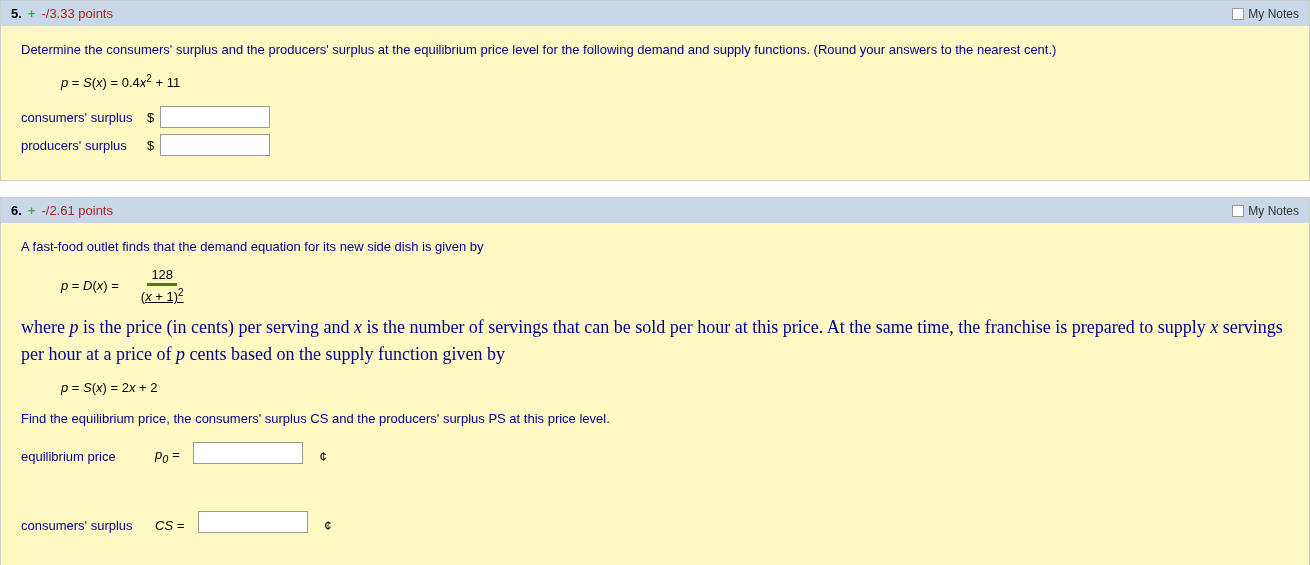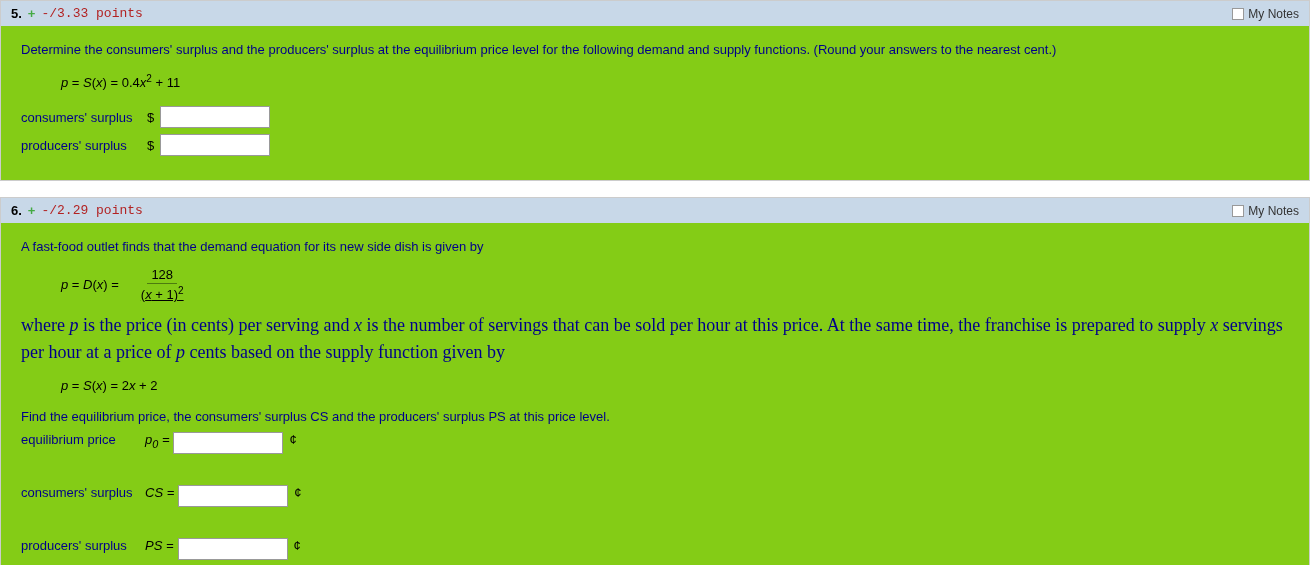--- a/index.html
+++ b/index.html
@@ -31,39 +31,38 @@
       font-size: 13px;
     }
     .points-icon {
       color: #4a4;
       font-weight: bold;
       font-size: 13px;
     }
     .points-text {
       color: #b22222;
       font-size: 13px;
-      font-family: Liberation Mono, monospace;
     }
     .my-notes {
       display: flex;
       align-items: center;
       gap: 4px;
       color: #333;
       font-size: 12px;
     }
     .my-notes-checkbox {
       width: 12px;
       height: 12px;
       border: 1px solid #999;
       background: #fff;
       display: inline-block;
     }
     .question-body {
       padding: 14px 20px 18px 20px;
-      background: #84cc16;
+      background: #fef9c3;
     }
     .question-text {
       color: #00008b;
       font-size: 13px;
       line-height: 1.5;
       margin-bottom: 10px;
     }
     .formula-block {
       margin: 8px 0 12px 40px;
       font-size: 13px;
@@ -117,21 +116,21 @@
       align-items: center;
       gap: 18px;
     }
     .fraction {
       display: inline-flex;
       flex-direction: column;
       align-items: center;
       vertical-align: middle;
     }
     .fraction-num {
-      border-bottom: 1px solid #4d7c0f;
+      border-bottom: 3px solid #4d7c0f;
       padding: 0 4px 1px 4px;
       text-align: center;
     }
     .fraction-den {
       padding: 1px 4px 0 4px;
       text-align: center;
       text-decoration: underline;
     }
     .supply-text {
       color: #00008b;
@@ -140,23 +139,23 @@
       margin: 8px 0 6px 0;
       font-family: Liberation Serif, serif;
     }
     .find-text {
       color: #00008b;
       font-size: 13px;
       margin: 0 0 6px 0;
     }
     .eq-row {
       display: flex;
-      align-items: flex-start;
-      margin: 8px 0;
-      gap: 4px;
+      align-items: flex-end;
+      margin: 16px 0;
+      gap: 14px;
     }
     .eq-label {
       color: #00008b;
       font-size: 13px;
       min-width: 120px;
     }
     .eq-var {
       font-style: italic;
       font-size: 13px;
     }
@@ -198,21 +197,21 @@
       <input class="answer-input" type="text" style="">
     </div>
   </div>
 </div>
 
 <div class="question-block">
   <div class="question-header">
     <div class="question-header-left">
       <span class="question-number">6.</span>
       <span class="points-icon">+</span>
-      <span class="points-text">-/2.29 points</span>
+      <span class="points-text">-/2.61 points</span>
     </div>
     <div class="my-notes">
       <span class="my-notes-checkbox"></span>
       <span>My Notes</span>
     </div>
   </div>
   <div class="question-body">
     <div class="question-text">A fast-food outlet finds that the demand equation for its new side dish is given by</div>
     <div class="fraction-block">
       <div class="fraction-equation">

